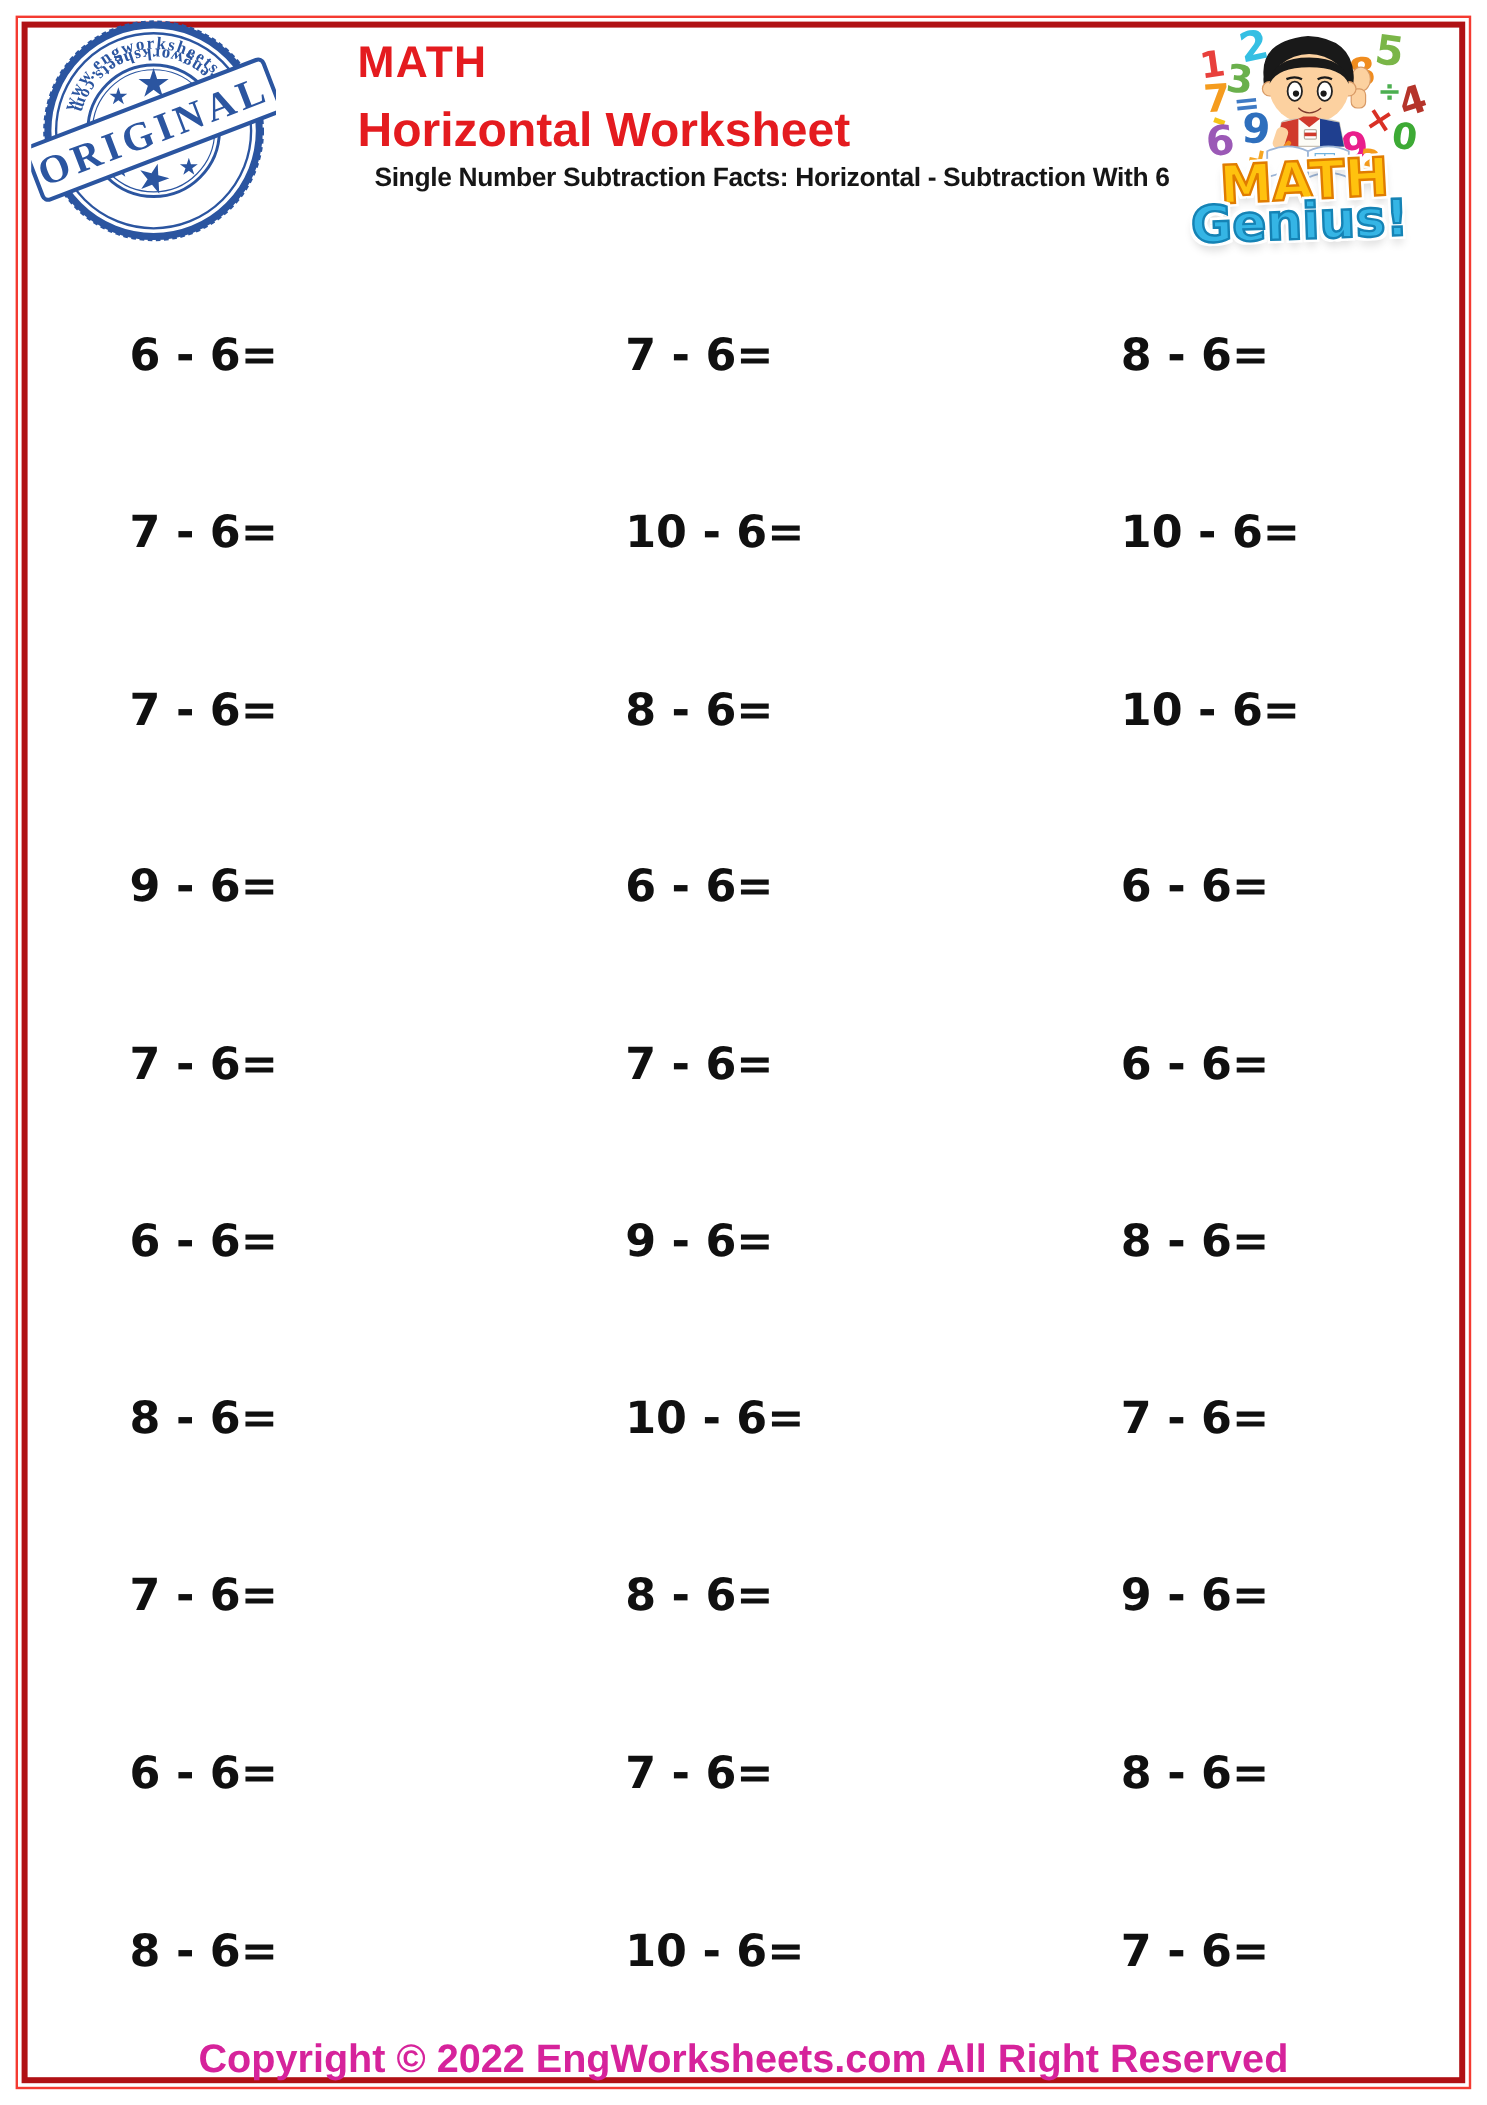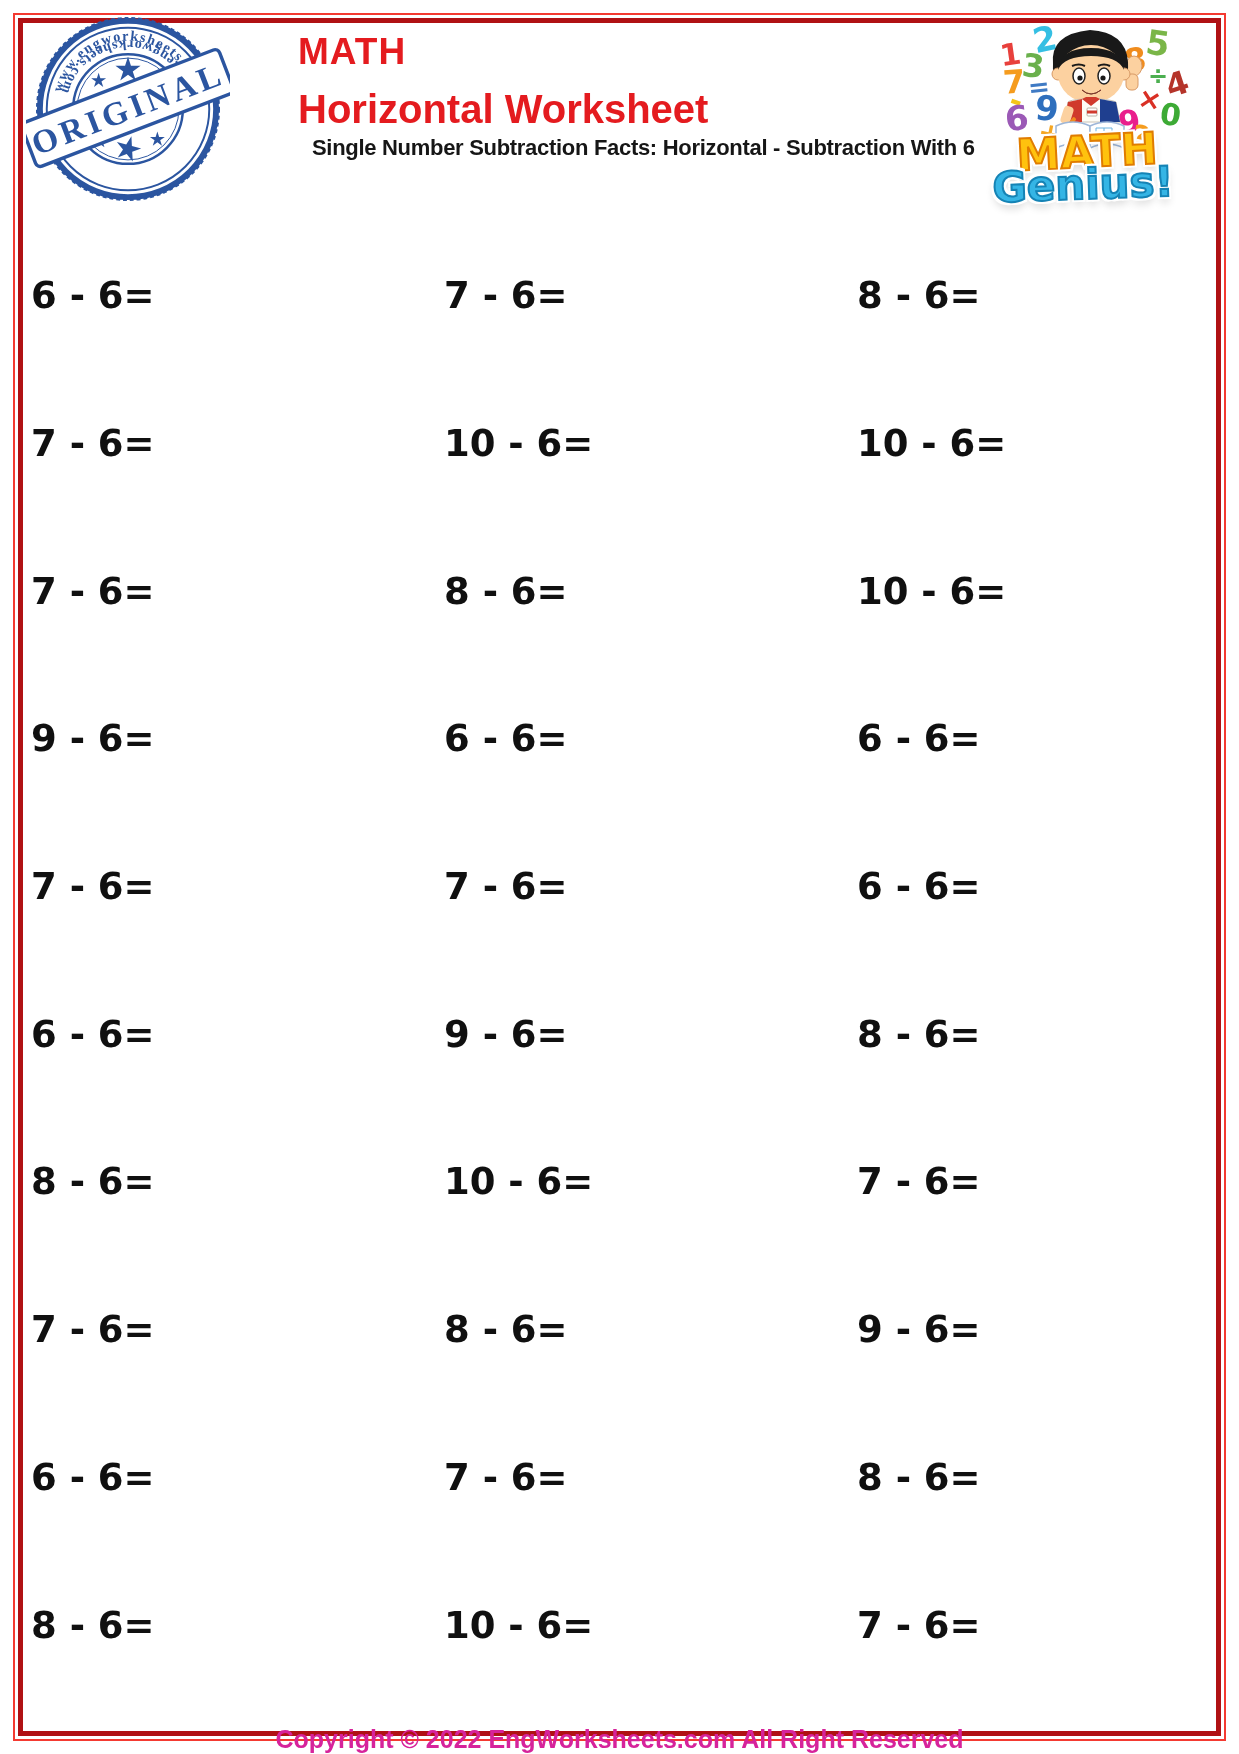--- a/index.html
+++ b/index.html
@@ -29,27 +29,27 @@
              color:#ffc20e;-webkit-text-stroke:2px #e07c00;transform:rotate(-3deg);
              text-shadow:3px 3px 0 #fff,-3px 3px 0 #fff,3px -3px 0 #fff,-3px -3px 0 #fff,0 6px 8px rgba(0,0,0,.18);}
   .logo-genius{position:absolute;left:118px;top:148px;width:190px;text-align:center;
              font-family:"DejaVu Sans",sans-serif;font-weight:bold;font-size:42px;line-height:1;
              color:#35b5e5;-webkit-text-stroke:2px #1583b5;transform:rotate(-2deg);
              text-shadow:3px 3px 0 #fff,-3px 3px 0 #fff,3px -3px 0 #fff,-3px -3px 0 #fff,0 6px 8px rgba(0,0,0,.18);}
 
   
   .problems{position:absolute;left:0;top:222px;width:1239px;
             display:grid;grid-template-columns:413px 413px 413px;grid-auto-rows:147.7px;}
-  .problem{display:flex;align-items:center;padding-left:31px;box-sizing:border-box;
+  .problem{display:flex;align-items:center;padding-left:108px;box-sizing:border-box;
            font-family:"DejaVu Sans",sans-serif;font-weight:bold;font-size:37px;color:#101010;
            white-space:pre;}
 
   
   .copyright{position:absolute;left:0;top:1698px;width:1239px;text-align:center;
-             font-size:25px;font-weight:bold;color:#d6239b;line-height:1.1;margin-top:28px;}
+             font-size:33px;font-weight:bold;color:#d6239b;line-height:1.1;}
 </style>
 </head>
 <body>
 
 <div class="page">
   <div class="frame-outer"></div>
   <div class="frame-inner"></div>
 
   <div class="stamp">
     <svg width="204" height="186" viewBox="0 0 200 190">

